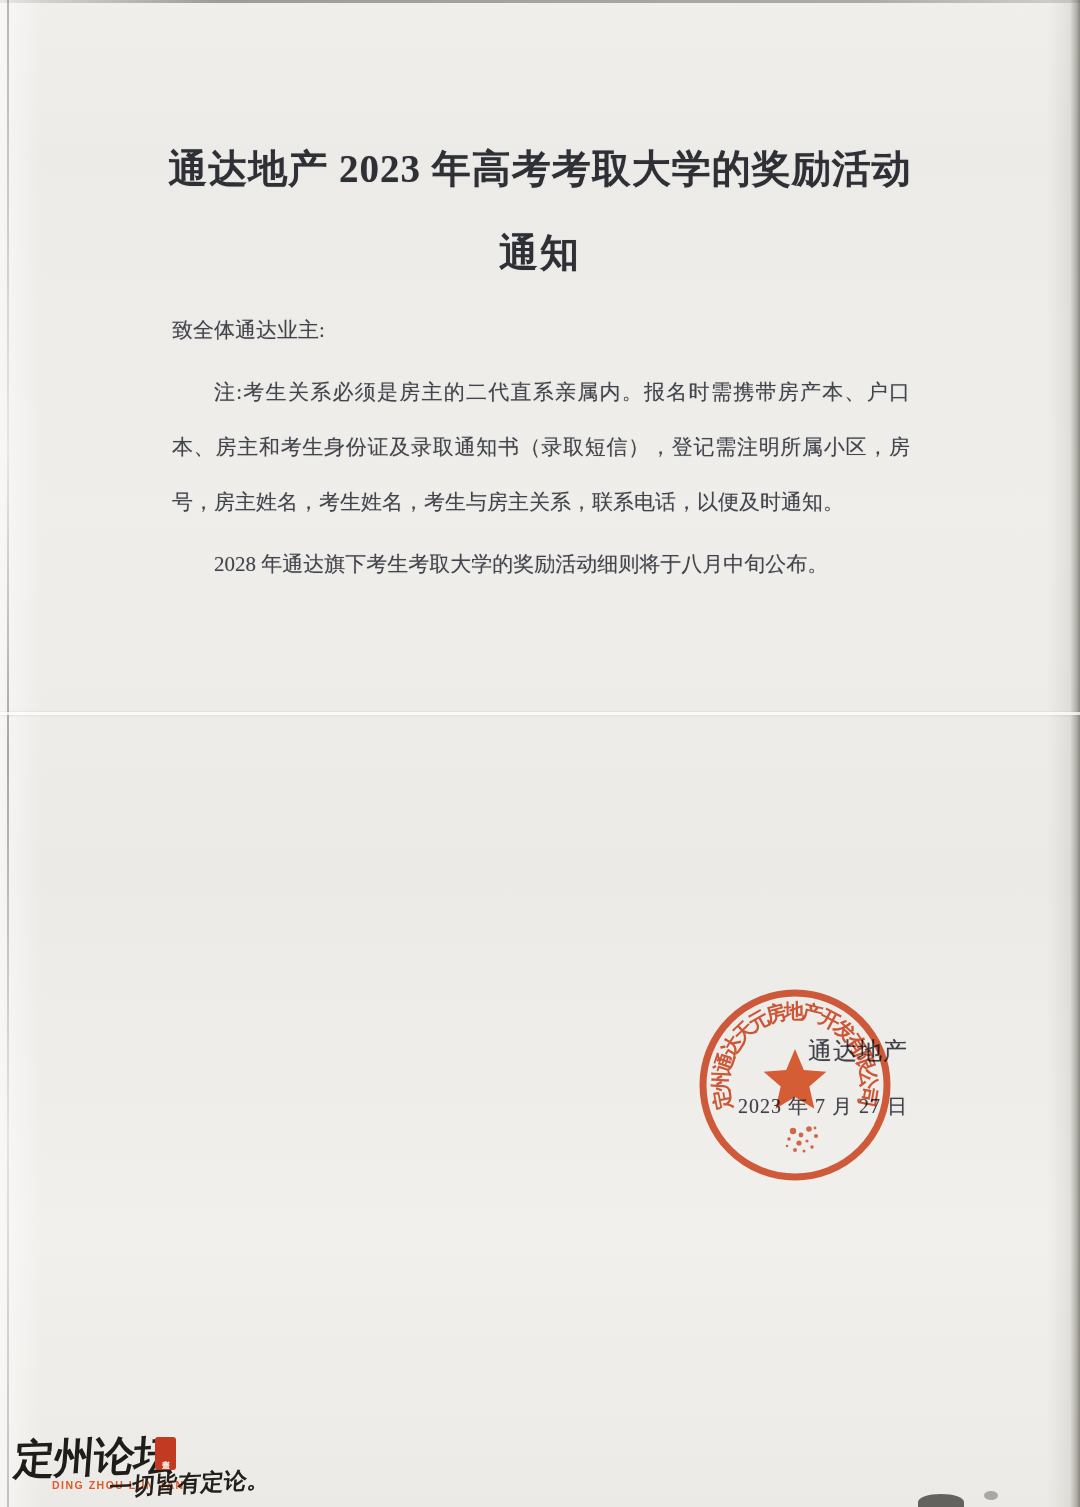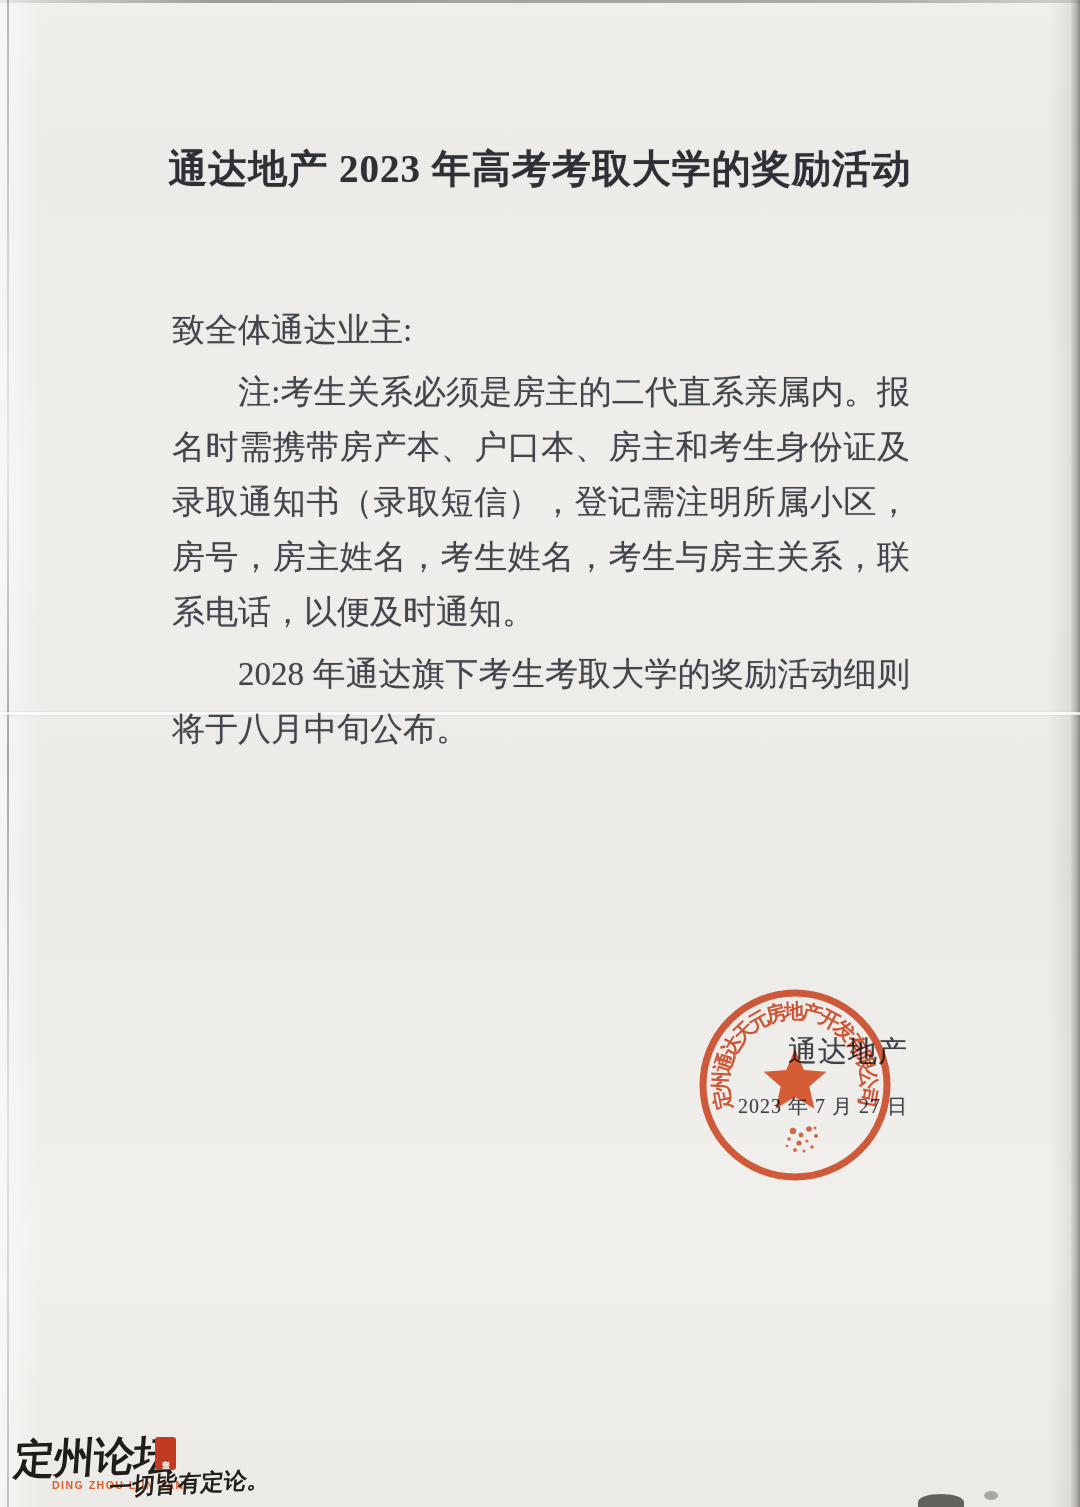--- a/index.html
+++ b/index.html
@@ -29,28 +29,28 @@
   .smudge-2{position:absolute;left:984px;top:1491px;width:14px;height:9px;border-radius:50%;background:#8d8c86;opacity:.7;}
 
   
   .title{position:absolute;left:0;top:142px;width:100%;text-align:center;
     font-size:39px;font-weight:bold;color:#2e3036;letter-spacing:1px;
     text-shadow:0 0 1px rgba(46,48,54,.35);}
   .title2{position:absolute;left:0;top:226px;width:100%;text-align:center;
     font-size:39px;font-weight:bold;color:#2e3036;letter-spacing:2px;
     text-shadow:0 0 1px rgba(46,48,54,.35);}
   .doc-body{position:absolute;left:172px;top:303px;width:738px;
-    font-size:33px;line-height:55px;color:#43454c;text-align:justify;
+    font-size:21px;line-height:55px;color:#43454c;text-align:justify;
     text-shadow:0 0 1px rgba(64,66,74,.35);}
   .doc-body p{margin:0 0 7px 0;}
   .doc-body p.indent{text-indent:2em;}
   .u{text-decoration:underline;text-underline-offset:6px;}
   .sig-block{position:absolute;right:172px;top:1036px;text-align:right;
     color:#3f4148;text-shadow:0 0 1px rgba(64,66,74,.35);}
-  .sig-name{font-size:29px;line-height:30px;margin-bottom:25px;letter-spacing:1px;}
+  .sig-name{font-size:24px;line-height:30px;margin-bottom:25px;letter-spacing:1px;}
   .sig-date{font-size:20px;line-height:30px;letter-spacing:1px;}
 
   
   .stamp{position:absolute;left:695px;top:985px;width:200px;height:200px;
     mix-blend-mode:multiply;opacity:.92;}
 
   
   .wm{position:absolute;left:14px;top:1430px;width:210px;height:72px;}
   .wm-title{position:absolute;left:0;top:0;font-size:41px;font-weight:900;
     color:#1f1d1a;letter-spacing:-1px;transform:rotate(-2deg) skewX(-6deg);
@@ -71,20 +71,21 @@
 <div class="page">
 
   <div class="edge-top"></div>
   <div class="edge-left-line"></div>
   <div class="edge-right"></div>
   <div class="crease"></div>
   <div class="smudge-1"></div>
   <div class="smudge-2"></div>
 
   <div class="title">通达地产 2023 年高考考取大学的奖励活动</div>
+  <div class="title2">通知</div>
 
   <div class="doc-body">
     <p>致全体通达业主:</p>
     <p class="indent">注:考生关系必须是房主的二代直系亲属内。报名时需携带房产本、户口本、房主和考生身份证及录取通知书（录取短信），登记需注明所属小区，房号，房主姓名，考生姓名，考生与房主关系，联系电话，以便及时通知。</p>
     <p class="indent">2028 年通达旗下考生考取大学的奖励活动细则将于八月中旬公布。</p>
   </div>
 
   <div class="sig-block">
     <div class="sig-name">通达地产</div>
     <div class="sig-date">2023 年 7 月 27 日</div>

